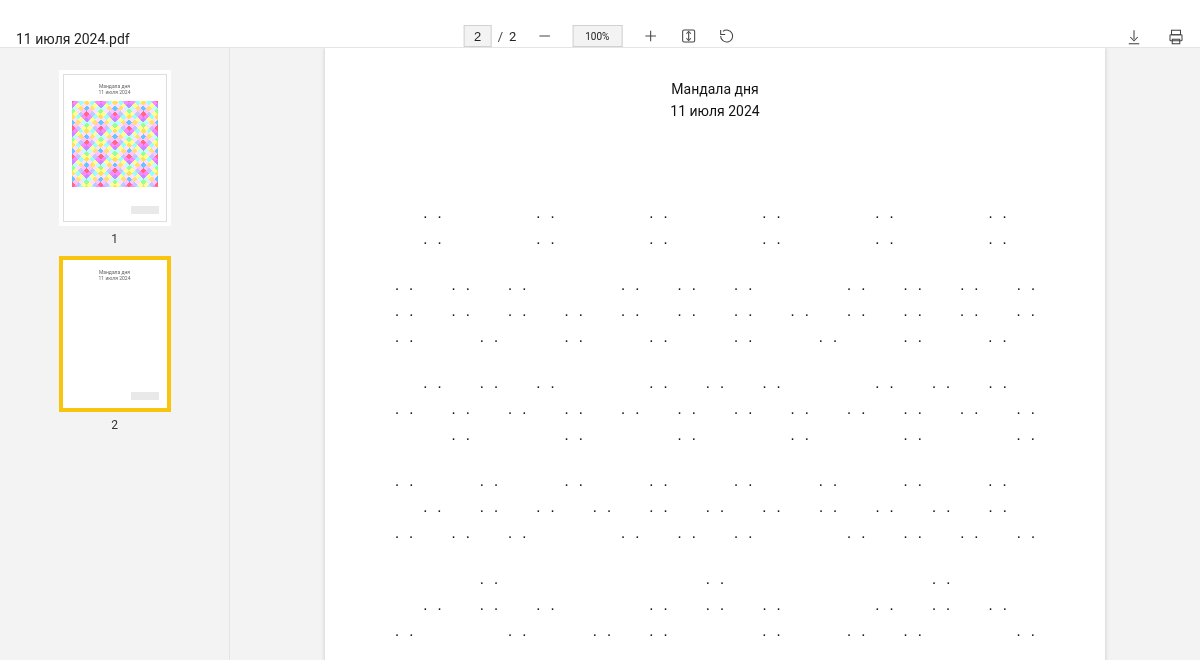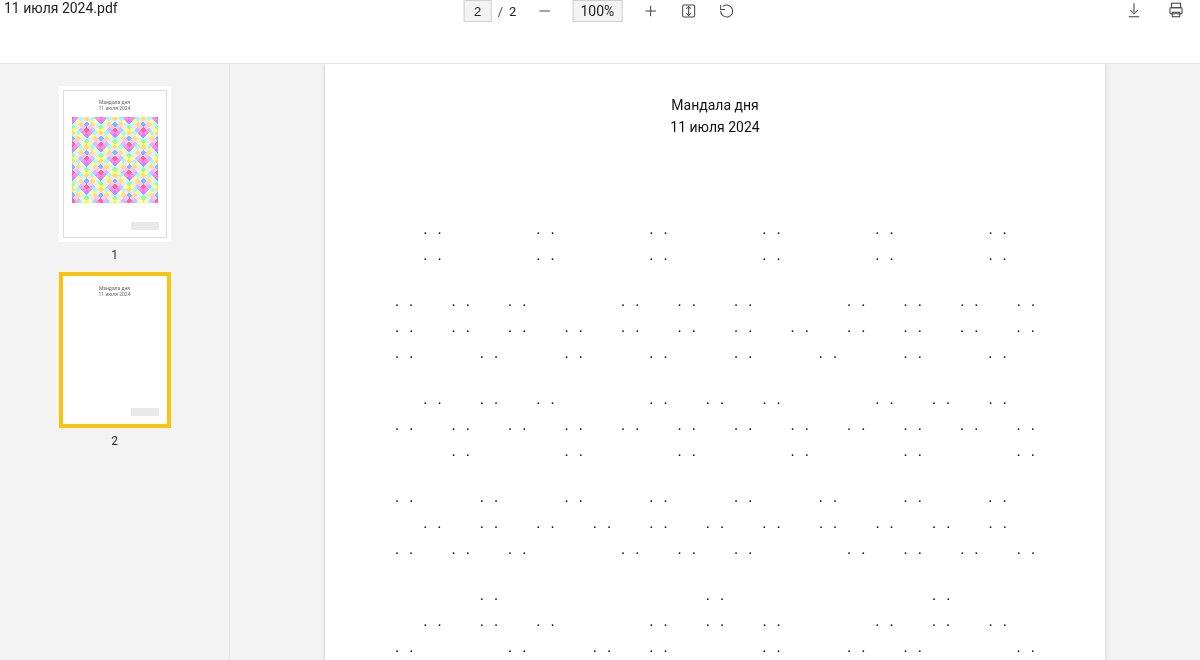--- a/index.html
+++ b/index.html
@@ -9,25 +9,25 @@
     background:#fff;
     color:#111;
     width:1200px;
     height:660px;
     overflow:hidden;
     display:flex;
     flex-direction:column;
   }
   
   .toolbar {
-    height:64px;
+    height:48px;
     border-bottom:1px solid #e5e5e5;
     display:flex;
-    align-items:flex-start;
-    padding:0 14px 0 4px;
+    align-items:flex-end;
+    padding:0 14px 0 16px;
     font-size:13px;
     color:#222;
   }
   .toolbar .filename { font-size:14px; color:#222; }
   .toolbar .center {
     position:absolute;
     left:50%;
     transform:translateX(-50%);
     display:flex;
     align-items:center;
@@ -55,21 +55,21 @@
     font-size:13px;
     color:#222;
     padding:0;
   }
   .page-indicator .sep { margin:0 4px; color:#444;}
   .zoom-level {
     width:50px;
     height:22px;
     border:1px solid #d0d0d0;
     background:#f3f3f3;
-    font-size:14px;
+    font-size:10px;
     color:#222;
     display:flex;
     align-items:center;
     justify-content:center;
   }
   .icon-btn {
     width:20px;
     height:20px;
     display:flex;
     align-items:center;

